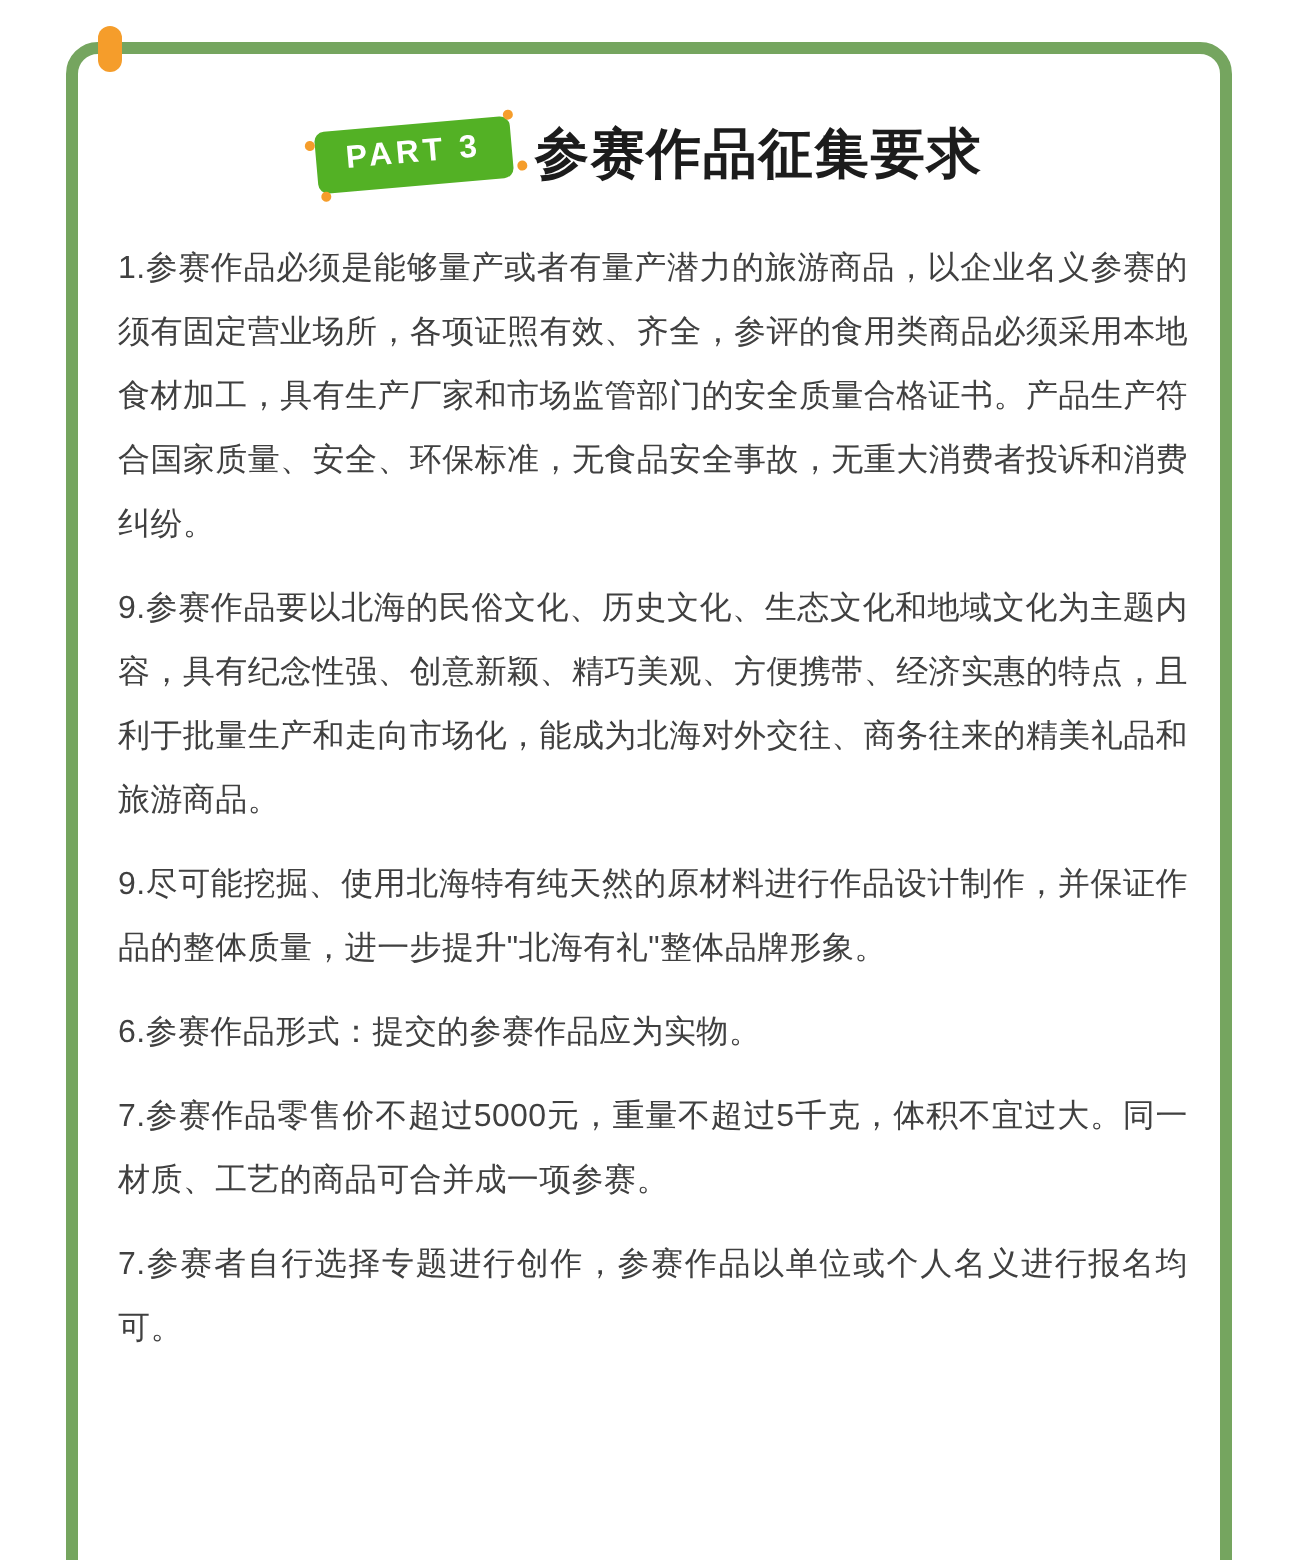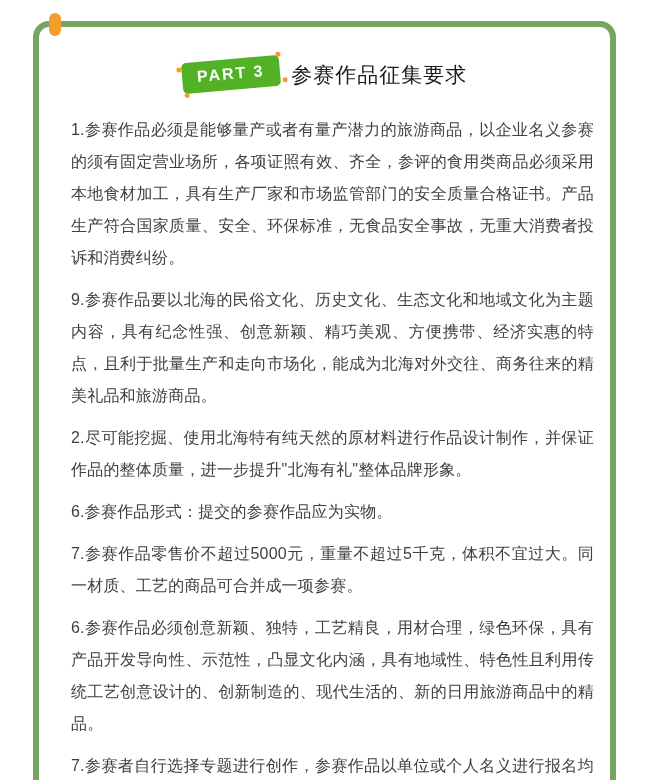--- a/index.html
+++ b/index.html
@@ -67,28 +67,28 @@
     width: 5px;
     height: 5px;
     border-radius: 50%;
     background: #f59d2b;
   }
   .dot-tl { left: -5px;  top: 4px; }
   .dot-tr { right: -2px; top: -3px; }
   .dot-bl { left: 1px;   bottom: -4px; }
   .dot-br { right: -7px; bottom: 3px; }
   .section-title {
-    font-size: 21px;
-    font-weight: normal;
+    font-size: 27px;
+    font-weight: bold;
     color: #1c1c1c;
     letter-spacing: 1px;
     text-align: right;
   }
   .requirements p {
-    margin: 0 0 10px 16px;
+    margin: 0 0 10px 4px;
     font-size: 16px;
     line-height: 32px;
     color: #404040;
     text-align: justify;
     letter-spacing: 0.2px;
   }
 </style>
 </head>
 <body>
 
@@ -104,22 +104,21 @@
         <span class="dot dot-tr"></span>
         <span class="dot dot-bl"></span>
         <span class="dot dot-br"></span>
       </span>
       <span class="section-title">参赛作品征集要求</span>
     </div>
 
     <div class="requirements">
       <p>1.参赛作品必须是能够量产或者有量产潜力的旅游商品，以企业名义参赛的须有固定营业场所，各项证照有效、齐全，参评的食用类商品必须采用本地食材加工，具有生产厂家和市场监管部门的安全质量合格证书。产品生产符合国家质量、安全、环保标准，无食品安全事故，无重大消费者投诉和消费纠纷。</p>
       <p>9.参赛作品要以北海的民俗文化、历史文化、生态文化和地域文化为主题内容，具有纪念性强、创意新颖、精巧美观、方便携带、经济实惠的特点，且利于批量生产和走向市场化，能成为北海对外交往、商务往来的精美礼品和旅游商品。</p>
-      <p>2.尽可能挖掘、使用北海特有纯天然的原材料进行作品设计制作，并保证作品的整体质量，进一步提升"北海有礼"整体品牌形象。</p>
+      <p>9.尽可能挖掘、使用北海特有纯天然的原材料进行作品设计制作，并保证作品的整体质量，进一步提升"北海有礼"整体品牌形象。</p>
       <p>6.参赛作品形式：提交的参赛作品应为实物。</p>
       <p>7.参赛作品零售价不超过5000元，重量不超过5千克，体积不宜过大。同一材质、工艺的商品可合并成一项参赛。</p>
-      <p>6.参赛作品必须创意新颖、独特，工艺精良，用材合理，绿色环保，具有产品开发导向性、示范性，凸显文化内涵，具有地域性、特色性且利用传统工艺创意设计的、创新制造的、现代生活的、新的日用旅游商品中的精品。</p>
       <p>7.参赛者自行选择专题进行创作，参赛作品以单位或个人名义进行报名均可。</p>
 
     </div>
 
   </div>
 </div>
 
 </body></html>

